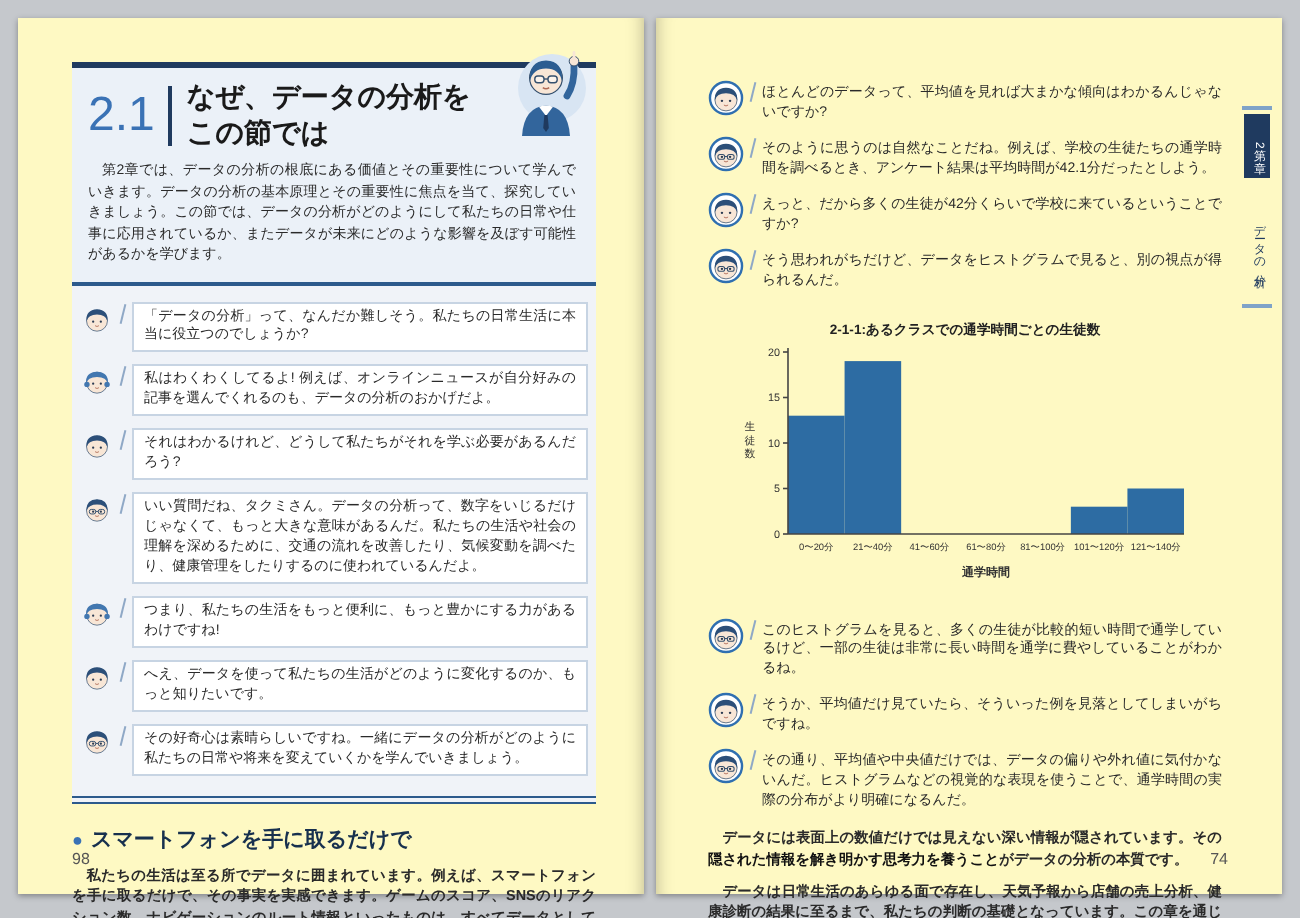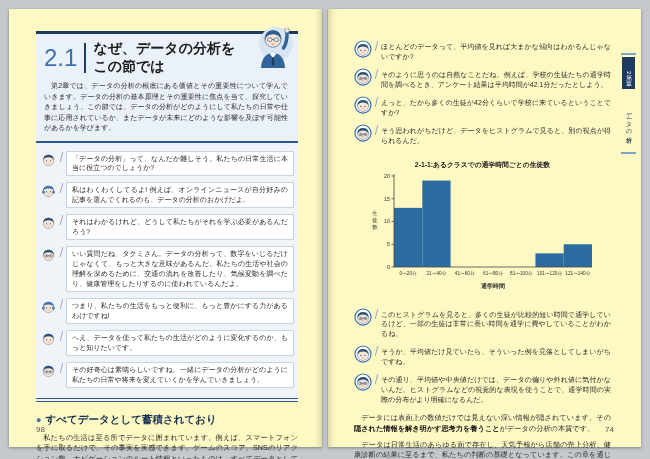--- a/index.html
+++ b/index.html
@@ -29,21 +29,21 @@
   .avatar svg{display:block;}
   .tail{flex:0 0 5px;position:relative;height:13px;}
   .tail::after{content:"";position:absolute;left:2px;top:1px;width:1px;height:10px;background:#8fa8c6;transform:rotate(14deg);}
   .bubble{flex:1;font-size:7px;line-height:1.42;color:#2a2a2a;text-align:justify;}
   .boxed .bubble{background:#fff;border:1px solid #c7d4e3;padding:2px 5px;}
   .plain .bubble{padding-top:2px;}
 
   
   .subheading{margin:11px 0 6px;font-size:10.5px;font-weight:bold;color:#17304e;display:flex;align-items:center;gap:4px;}
   .bullet{color:#3a72b5;font-size:9px;}
-  .body-para{font-size:7.2px;line-height:1.5;color:#2a2a2a;margin:0 0 5px;text-align:justify;text-indent:1em;}
+  .body-para{font-size:7.2px;line-height:1.5;color:#2a2a2a;margin:0 0 5px;text-align:justify;text-indent:1em;font-weight:bold;}
   .body-para b{color:#111;}
 
   .pagenum{position:absolute;bottom:13px;font-size:8px;color:#555;margin-top:40px;}
   .pagenum.pl{left:27px;}
   .pagenum.pr{right:27px;}
 
   
   .chart-block{width:228px;margin:6px auto 6px;text-align:center;}
   .chart-title{font-size:6.8px;font-weight:bold;color:#222;margin-bottom:1px;}
 
@@ -188,21 +188,21 @@
               <line x1="11.1" y1="13.7" x2="12.9" y2="13.7" stroke="#35506e" stroke-width="0.7"></line>
             </svg>
           </span>
           <span class="tail"></span>
           <div class="bubble">その好奇心は素晴らしいですね。一緒にデータの分析がどのように私たちの日常や将来を変えていくかを学んでいきましょう。</div>
         </div>
       </div>
 
     <div class="subheading">
       <span class="bullet">●</span>
-      <span>すべてデータとして蓄積されており</span>
+      <span>スマートフォンを手に取るだけで</span>
     </div>
     <p class="body-para">私たちの生活は至る所でデータに囲まれています。例えば、スマートフォンを手に取るだけで、その事実を実感できます。ゲームのスコア、SNSのリアクション数、ナビゲーションのルート情報といったものは、すべてデータとして蓄積されており、これらのデータには価値ある洞察が隠されています。では、これらのデータからどのような知見を引き出せるでしょうか。</p>
 
     <div class="pagenum pl">98</div>
   </div>
 
   <div class="page right">
 
     <div class="dialogue-section plain">
         <div class="dlg-row">

